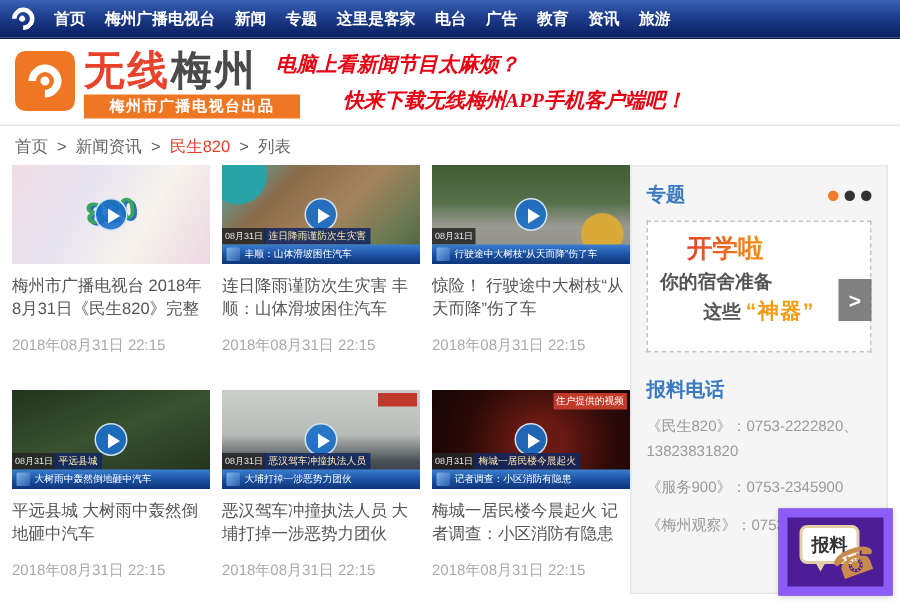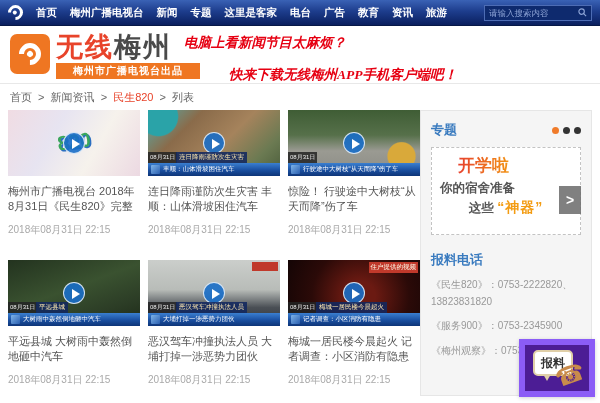--- a/index.html
+++ b/index.html
@@ -35,21 +35,21 @@
   .brand-swirl::after { content:''; position:absolute; width:6px; height:6px; background:#fff;
                         border-radius:50%; top:3px; left:3px; }
   .brand-txt { display:flex; flex-direction:column;justify-content:center; }
   .brand-name { font-size:27px; font-weight:bold; line-height:27px; letter-spacing:2px; }
   .brand-name .p1 { color:#e8432a; }
   .brand-name .p2 { color:#4a4a4a; }
   .brand-sub { margin-top:2px; background:#ef7622; color:#fff; font-size:10px; font-weight:bold;
                padding:1px 17px; letter-spacing:1px; white-space:nowrap; }
   .promo { position:absolute; left:184px; top:8px; color:#e60012; font-size:13.5px;
            font-family:Liberation Serif, serif; font-style:italic; font-weight:bold; }
-  .promo .l2 { margin-top:14px; margin-left:45px; }
+  .promo .l2 { margin-top:6px; margin-left:45px; }
 
   
   .crumbs { position:absolute; top:90px; left:10px; font-size:11px; color:#666; }
   .crumbs span { margin-right:3px; }
   .crumb-link { cursor:pointer; }
   .crumb-active { color:#e8432a;margin-top:18px; }
 
   
   .main { position:absolute; top:110px; left:8px; width:584px; display:flex; }
   .grid { width:412px; display:grid; grid-template-columns:repeat(3,132px); column-gap:8px; row-gap:14px; }
@@ -132,27 +132,20 @@
     <span class="nav-item">首页</span>
     <span class="nav-item">梅州广播电视台</span>
     <span class="nav-item">新闻</span>
     <span class="nav-item">专题</span>
     <span class="nav-item">这里是客家</span>
     <span class="nav-item">电台</span>
     <span class="nav-item">广告</span>
     <span class="nav-item">教育</span>
     <span class="nav-item">资讯</span>
     <span class="nav-item">旅游</span>
-    <div class="nav-search">
-      <input type="text" placeholder="请输入搜索内容" style="">
-      <svg class="mag" viewBox="0 0 10 10">
-        <circle cx="4" cy="4" r="3" fill="none" stroke="#8da4d6" stroke-width="1.3"></circle>
-        <line x1="6.3" y1="6.3" x2="9" y2="9" stroke="#8da4d6" stroke-width="1.3"></line>
-      </svg>
-    </div>
   </div>
 
   <div class="header">
     <div class="brand">
       <div class="brand-icon">
         <div class="brand-swirl"></div>
       </div>
       <div class="brand-txt">
         <div class="brand-name">
           <span class="p1">无线</span><span class="p2">梅州</span>

